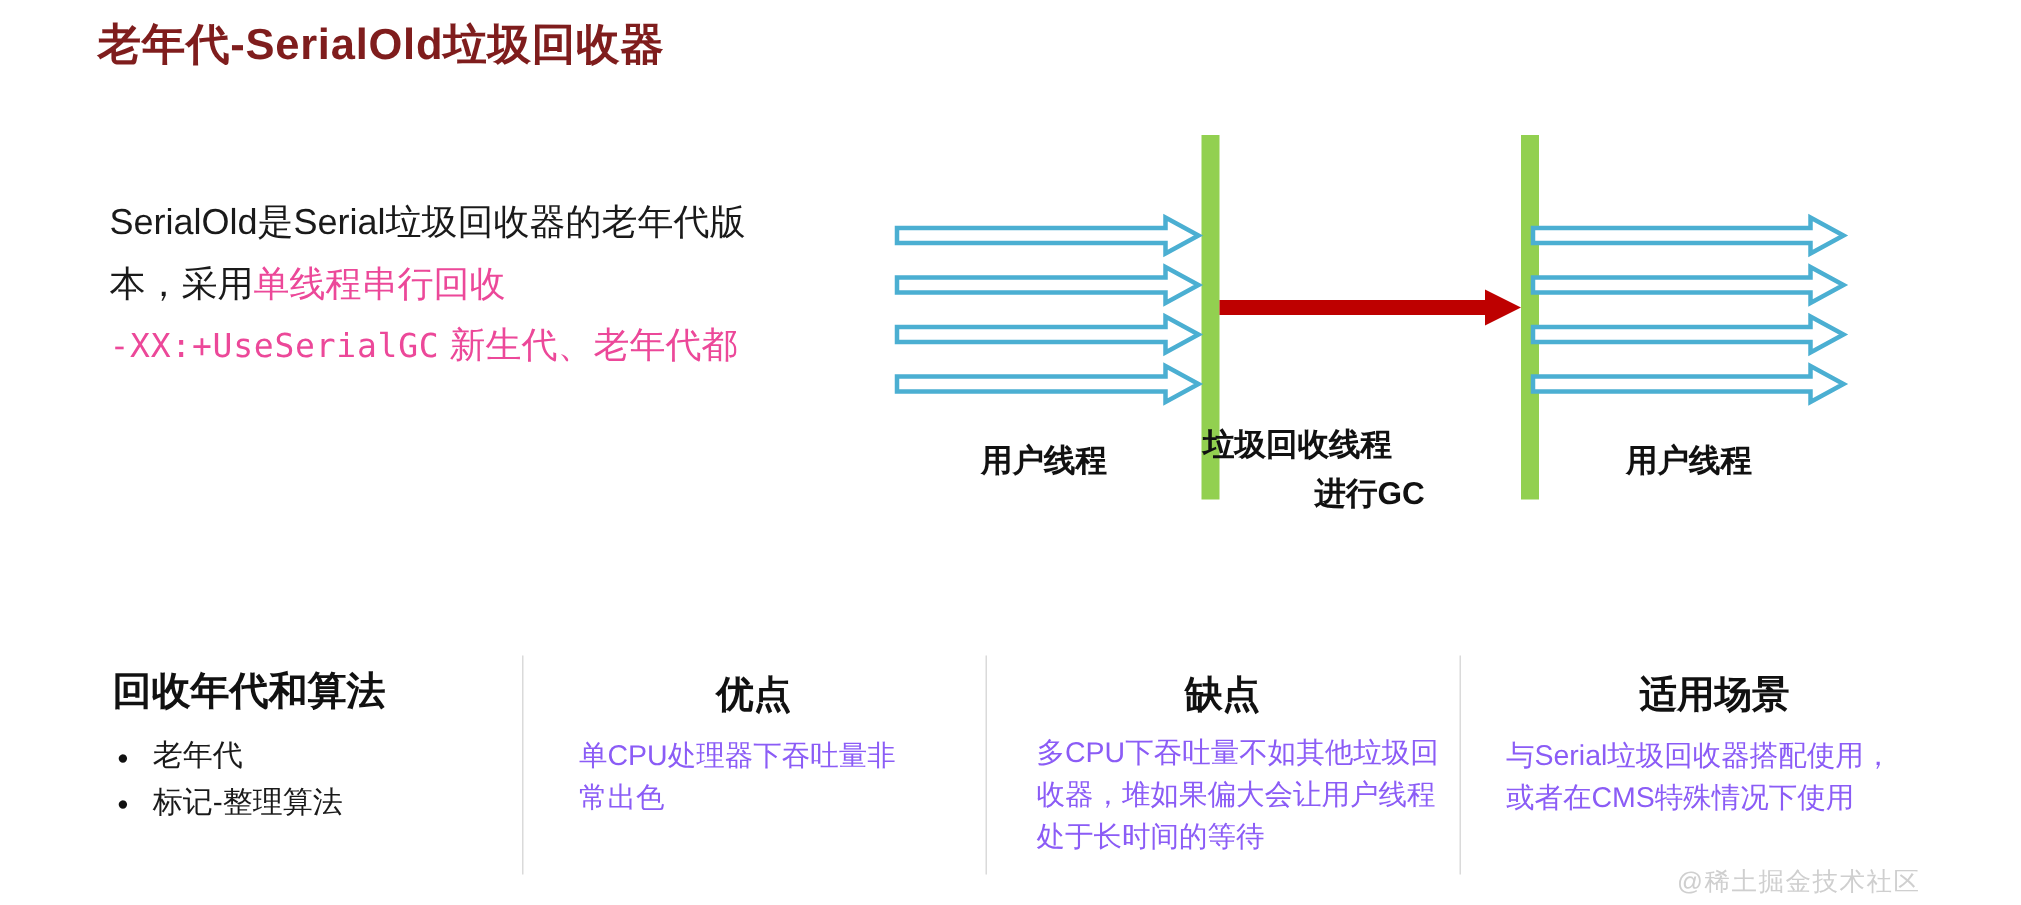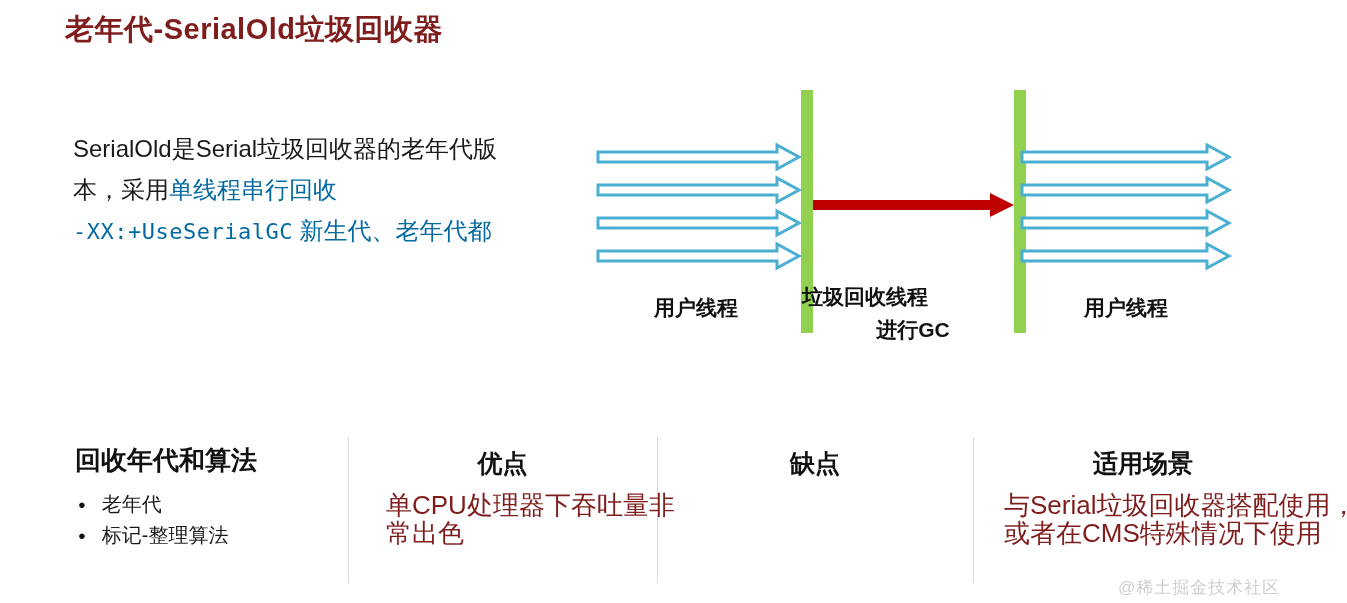--- a/index.html
+++ b/index.html
@@ -15,21 +15,21 @@
   .page-title{
     position:absolute;left:65px;top:10px;
     font-size:29px;font-weight:600;color:#7f1d1d;
     letter-spacing:0.5px;white-space:nowrap;
   }
   
   .intro{
     position:absolute;left:73px;top:128px;width:470px;
     font-size:24px;line-height:41px;color:#1a1a1a;
   }
-  .intro .red{color:#0369a1;}
+  .intro .red{color:#ec4899;}
   .intro .code{
     font-family:"DejaVu Sans Mono","Liberation Mono",monospace;
     font-size:22px;letter-spacing:0.5px;
   }
   
   .diagram-svg{position:absolute;left:0;top:0;pointer-events:none;}
   .uarrow{fill:#ffffff;stroke:#4bafd2;stroke-width:3;stroke-linejoin:miter;}
   .gc-bar{fill:#92d050;}
   .gc-arrow{fill:#be0000;}
   .dlabel{
@@ -39,21 +39,21 @@
   
   .col-divider{
     position:absolute;top:437px;height:146px;width:1px;background:#dadada;
   }
   .col-header{
     position:absolute;top:449px;font-size:25px;font-weight:bold;color:#111111;
     text-align:center;white-space:nowrap;line-height:28px;
   }
   .col-header.left-align{text-align:left;top:446px;font-size:26px;}
   .col-text{
-    position:absolute;font-size:26px;line-height:28px;color:#7f1d1d;
+    position:absolute;font-size:19px;line-height:28px;color:#8b5cf6;
     white-space:nowrap;
   }
   .bullet-list{position:absolute;left:78px;top:489px;font-size:20px;line-height:31px;}
   .bullet-item{display:flex;align-items:center;}
   .bullet-dot{
     font-size:13px;margin-right:16px;color:#111111;line-height:31px;
   }
   .watermark{
     position:absolute;left:1118px;top:576px;
     font-size:17px;color:#cfcfcf;letter-spacing:1px;white-space:nowrap;
@@ -117,20 +117,25 @@
     </div>
   </div>
 
   <div class="col-header" style="left:348px;width:309px">优点</div>
   <div class="col-text" style="left:386px;top:491px">
     <div>单CPU处理器下吞吐量非</div>
     <div>常出色</div>
   </div>
 
   <div class="col-header" style="left:657px;width:316px">缺点</div>
+  <div class="col-text" style="left:691px;top:489px">
+    <div>多CPU下吞吐量不如其他垃圾回</div>
+    <div>收器，堆如果偏大会让用户线程</div>
+    <div>处于长时间的等待</div>
+  </div>
 
   <div class="col-header" style="left:973px;width:340px">适用场景</div>
   <div class="col-text" style="left:1004px;top:491px">
     <div>与Serial垃圾回收器搭配使用，</div>
     <div>或者在CMS特殊情况下使用</div>
   </div>
 
   <div class="watermark">@稀土掘金技术社区</div>
 
 </div>

